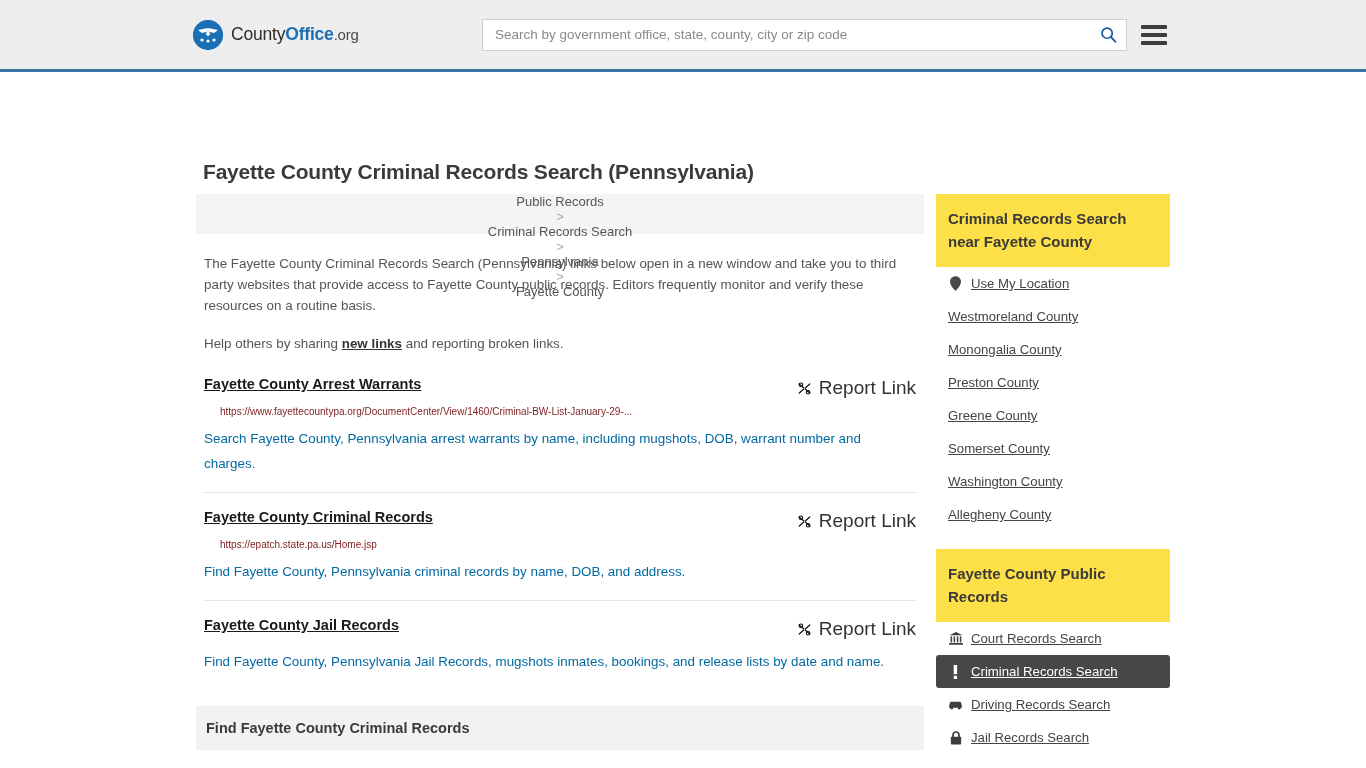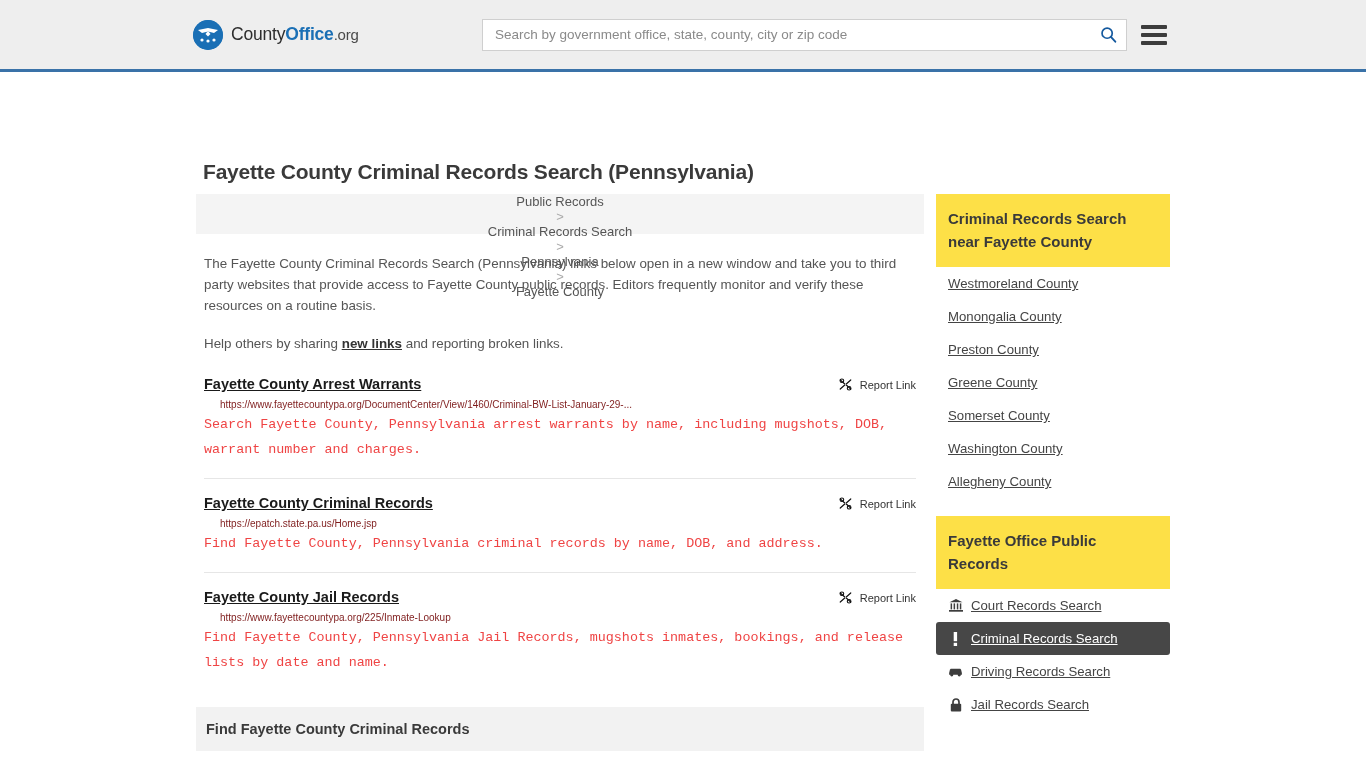--- a/index.html
+++ b/index.html
@@ -122,30 +122,30 @@
   .result:last-child { border-bottom: none; }
   .result-head {
     display: flex; align-items: flex-start; justify-content: space-between;
   }
   .result-title {
     font-size: 14.5px; font-weight: bold; color: #1a1a1a;
     text-decoration: underline; cursor: pointer;
   }
   .report-link {
     display: flex; align-items: center; gap: 7px;
-    font-size: 11px; color: #333; cursor: pointer;
+    font-size: 19px; color: #333; cursor: pointer;
     white-space: nowrap; padding-top: 1px;
   }
   .result-url {
     display: block; margin-top: 7px;
     font-size: 10px; color: #7f1d1d;
     text-decoration: none; word-break: break-all; margin-left: 16px;
   }
   .result-desc {
-    margin-top: 2px; font-size: 13.4px; line-height: 25px; color: #ef4444; font-family: Liberation Mono, monospace;
+    margin-top: 9px; font-size: 13.4px; line-height: 25px; color: #0369a1;
   }
 
   
   .section-head {
     background: #f2f2f2;
     padding: 14px 10px;
     font-size: 14.5px; font-weight: bold; color: #3a3a3a;
     margin-top: 14px;
   }
 
@@ -276,35 +276,42 @@
             <span class="report-link">
               <svg width="15" height="15" viewBox="0 0 20 20" aria-hidden="true">
                 <path d="M3 4 L9 9.3 M11 10.7 L17 16" stroke="#111" stroke-width="1.6" fill="none" stroke-linecap="round"></path>
                 <path d="M3 16 L9 10.7 M11 9.3 L17 4" stroke="#111" stroke-width="1.6" fill="none" stroke-linecap="round"></path>
                 <circle cx="5.2" cy="5" r="2.4" stroke="#111" stroke-width="1.5" fill="none"></circle>
                 <circle cx="14.8" cy="15" r="2.4" stroke="#111" stroke-width="1.5" fill="none"></circle>
               </svg>
               <span>Report Link</span>
             </span>
           </div>
-          <a href="#" class="result-url">https://www.fayettecountypa.org/225/Inmate-Lookup</a>
           <p class="result-desc">Find Fayette County, Pennsylvania Jail Records, mugshots inmates, bookings, and release lists by date and name.</p>
         </div>
 
       </div>
 
       <div class="section-head">Find Fayette County Criminal Records</div>
 
     </div>
 
     <div class="side-col">
 
       <div class="side-head">Criminal Records Search near Fayette County</div>
       <div class="side-list">
 
+        <a href="#" class="side-item">
+          <span class="side-icon">
+            <svg width="11" height="15" viewBox="0 0 12 16" aria-hidden="true">
+              <path d="M6 0 C2.7 0 0 2.7 0 6 C0 10.5 6 16 6 16 C6 16 12 10.5 12 6 C12 2.7 9.3 0 6 0 Z" fill="#4a4a4a"></path>
+            </svg>
+          </span>
+          <span class="lbl">Use My Location</span>
+        </a>
 
         <a href="#" class="side-item">
           <span class="lbl">Westmoreland County</span>
         </a>
         <a href="#" class="side-item">
           <span class="lbl">Monongalia County</span>
         </a>
         <a href="#" class="side-item">
           <span class="lbl">Preston County</span>
         </a>
@@ -316,21 +323,21 @@
         </a>
         <a href="#" class="side-item">
           <span class="lbl">Washington County</span>
         </a>
         <a href="#" class="side-item">
           <span class="lbl">Allegheny County</span>
         </a>
       </div>
 
       <div class="side-block-2">
-        <div class="side-head">Fayette Office Public Records</div>
+        <div class="side-head">Fayette County Public Records</div>
         <div class="side-list">
 
           <a href="#" class="side-item">
             <span class="side-icon">
               <svg width="14" height="13" viewBox="0 0 14 13" aria-hidden="true">
                 <path d="M7 0 L13.5 3.3 L0.5 3.3 Z" fill="#3d3d3d"></path>
                 <rect x="1.6" y="4.4" width="1.5" height="6" fill="#3d3d3d"></rect>
                 <rect x="4.6" y="4.4" width="1.5" height="6" fill="#3d3d3d"></rect>
                 <rect x="7.8" y="4.4" width="1.5" height="6" fill="#3d3d3d"></rect>
                 <rect x="10.8" y="4.4" width="1.5" height="6" fill="#3d3d3d"></rect>

